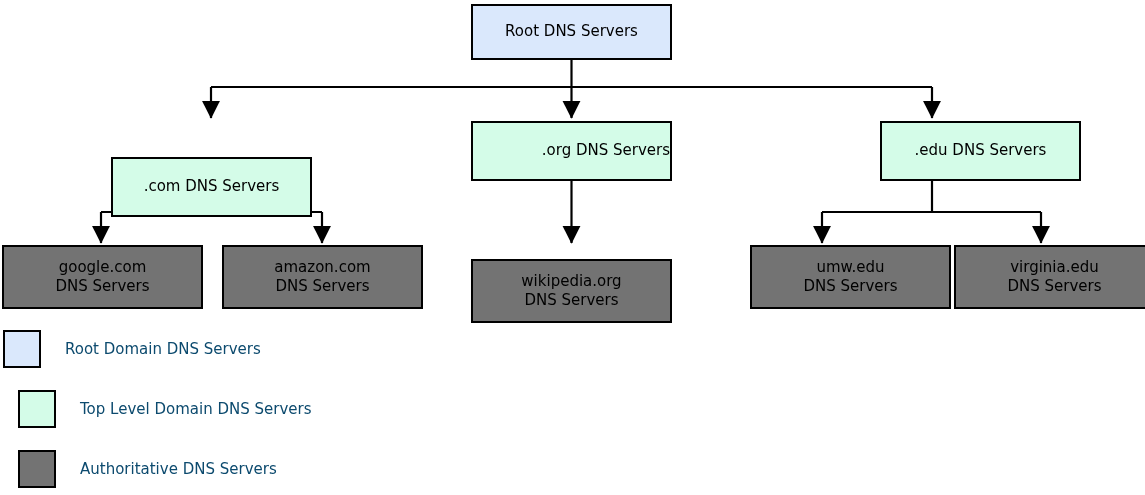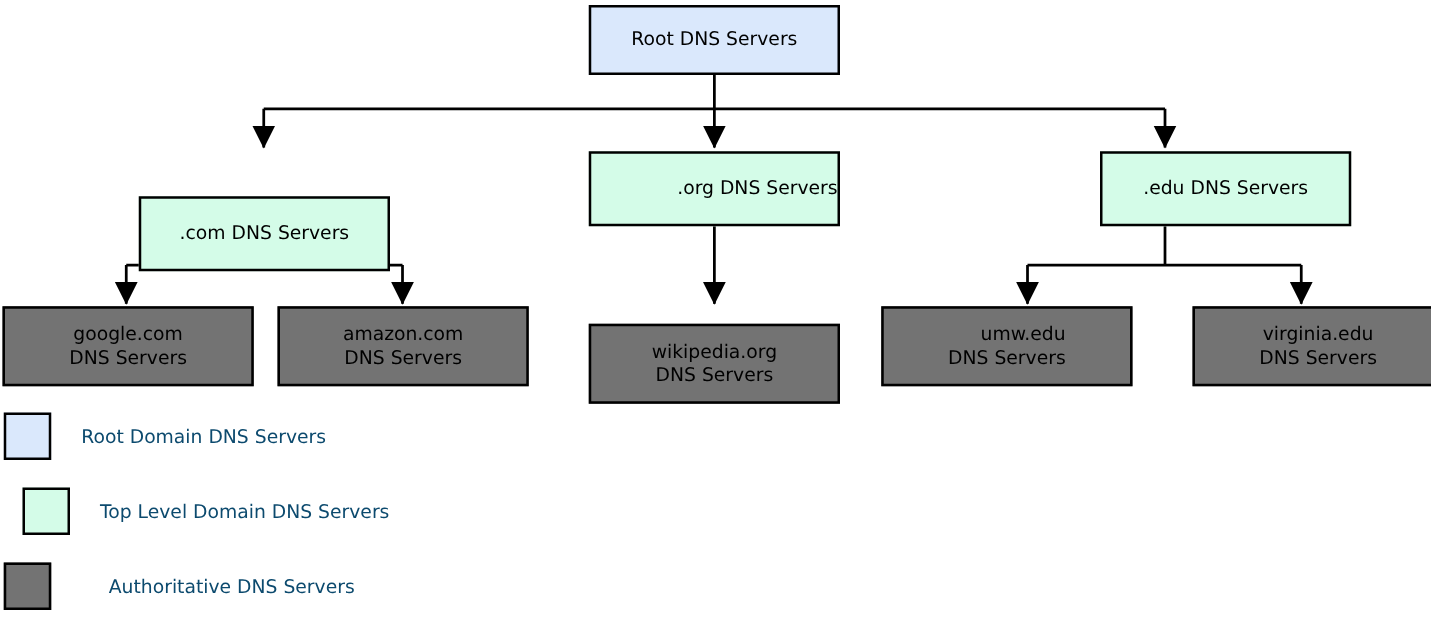--- a/index.html
+++ b/index.html
@@ -121,35 +121,35 @@
 DNS Servers</span>
   </div>
   <div class="node fill-auth" style="left:222px; top:245px; width:201px; height:64px;">
     <span class="lbl">amazon.com
 DNS Servers</span>
   </div>
   <div class="node fill-auth" style="left:471px; top:259px; width:201px; height:64px;">
     <span class="lbl">wikipedia.org
 DNS Servers</span>
   </div>
-  <div class="node fill-auth" style="left:705px; top:245px; width:201px; height:64px;text-align:right;">
+  <div class="node fill-auth" style="left:750px; top:245px; width:201px; height:64px;">
     <span class="lbl">umw.edu
 DNS Servers</span>
   </div>
   <div class="node fill-auth" style="left:941px; top:245px; width:201px; height:64px;margin-left:13px;">
     <span class="lbl">virginia.edu
 DNS Servers</span>
   </div>
 
   <div class="legend-row" style="left:3px; top:330px;">
     <span class="legend-swatch fill-root"></span>
     <span class="legend-label">Root Domain DNS Servers</span>
   </div>
   <div class="legend-row" style="left:3px; top:390px;padding-left:15px;">
     <span class="legend-swatch fill-tld"></span>
     <span class="legend-label">Top Level Domain DNS Servers</span>
   </div>
-  <div class="legend-row" style="left:3px; top:450px;gap:22px;">
+  <div class="legend-row" style="left:18px; top:450px;">
     <span class="legend-swatch fill-auth"></span>
     <span class="legend-label">Authoritative DNS Servers</span>
   </div>
 
 </div>
 
 </body></html>

